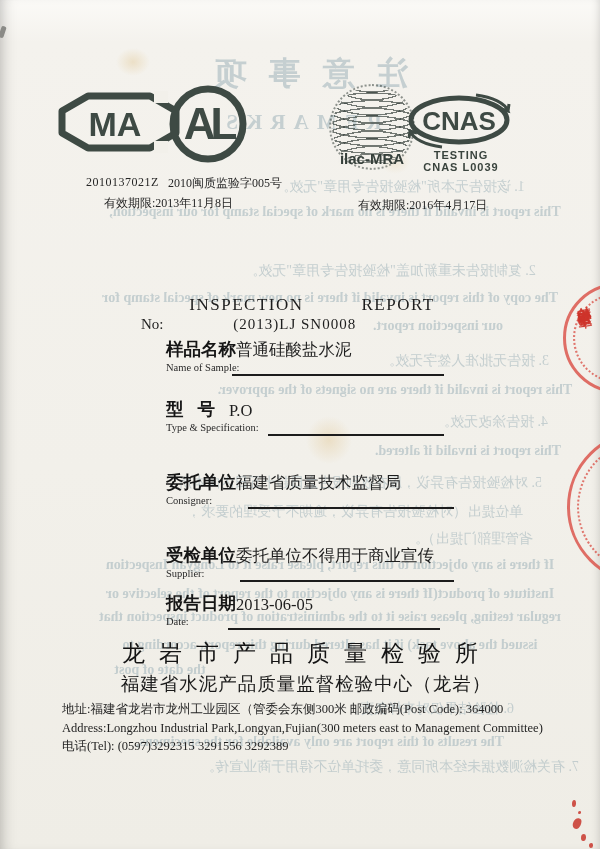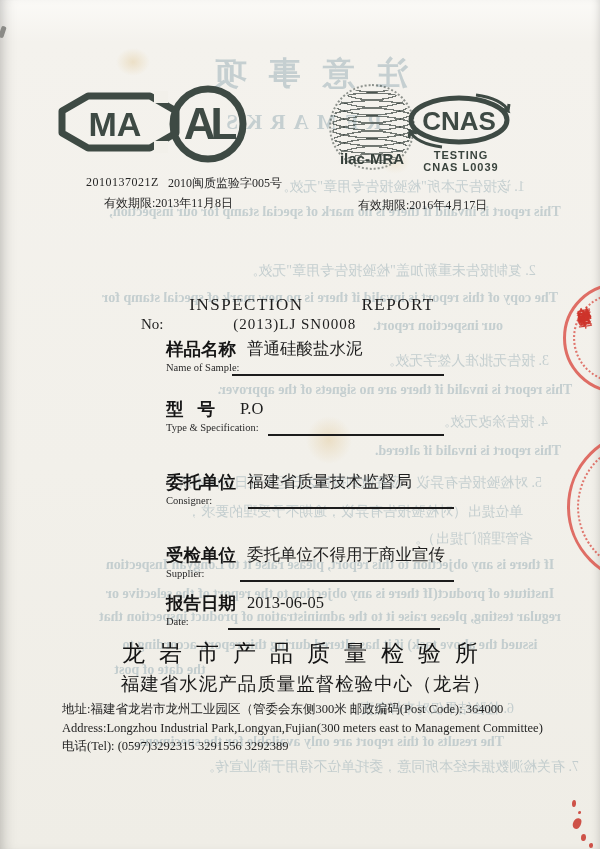--- a/index.html
+++ b/index.html
@@ -40,21 +40,21 @@
   
   .title-cn{left:0;right:0;top:222px;text-align:center;font-size:47px;font-weight:700;
     letter-spacing:30px;padding-left:30px;color:#101010;}
   .title-en{left:0;right:0;top:295px;text-align:center;font-size:17px;color:#1c1c1c;letter-spacing:1.5px;padding-left:24px;}
   .title-en .gap{display:inline-block;width:58px;}
   .no-row{left:141px;top:316px;font-size:15px;color:#1e1e1e;}
   .no-row .no-value{margin-left:66px;letter-spacing:1px;}
 
   
   .field{position:absolute;left:166px;width:300px;}
-  .field .row1{display:flex;align-items:center;gap:11px;}
+  .field .row1{display:flex;align-items:flex-end;}
   .field .cn{font-size:17.5px;font-weight:700;color:#161616;white-space:nowrap;}
   .field .val{font-size:16.5px;color:#1d1d1d;white-space:nowrap;}
   .field .en{font-size:10.5px;color:#2a2a2a;margin-top:1px;white-space:nowrap;}
   .field .uline{position:absolute;height:1.6px;background:#1c1c1c;top:37px;}
   .f1{top:337px;} .f1 .uline{left:66px;width:212px;}
   .f2{top:397px;} .f2 .uline{left:102px;width:176px;}
   .f2 .cn{letter-spacing:14px;} 
   .f3{top:470px;} .f3 .uline{left:82px;width:206px;}
   .f4{top:543px;} .f4 .uline{left:74px;width:214px;}
   .f5{top:591px;} .f5 .uline{left:62px;width:212px;}

